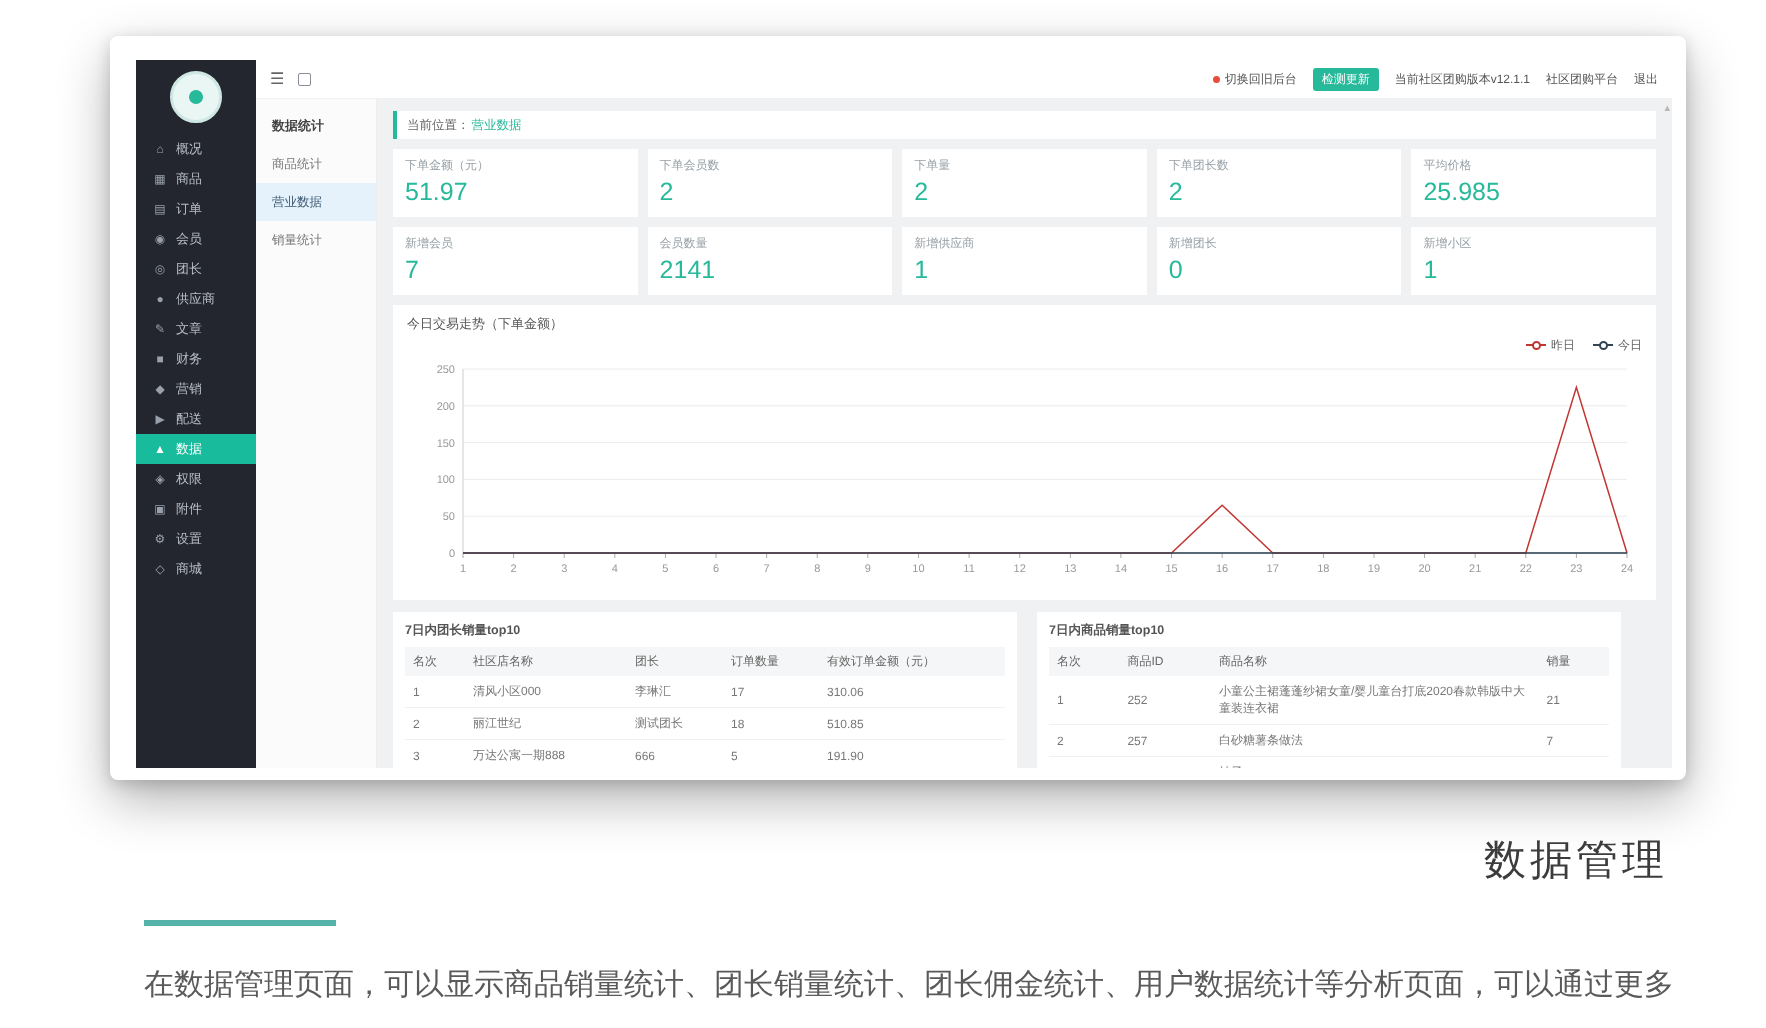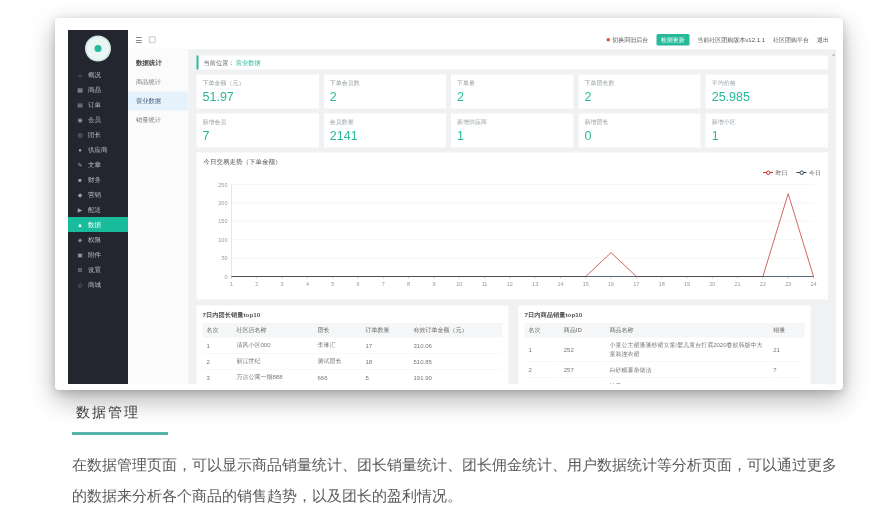--- a/index.html
+++ b/index.html
@@ -72,21 +72,21 @@
   .tpanel.left{width:600px;flex:0 0 600px;}
   .tpanel.right{width:560px;flex:0 0 560px;}
   .tpanel h4{margin:0 0 8px;font-size:12.5px;color:#555;font-weight:bold;}
   table{border-collapse:collapse;width:100%;font-size:12px;color:#777;}
   th{background:#f5f6f7;color:#666;font-weight:normal;text-align:left;padding:6px 8px;}
   td{padding:7px 8px;border-bottom:1px solid #f1f1f1;}
   .tpanel.right td.name{max-width:170px;}
 
   
   .doc{position:absolute;left:72px;top:400px;width:778px;}
-  .doc h1{margin:4px;font-size:14px;font-weight:500;color:#3c3c3c;letter-spacing:2px;}
+  .doc h1{margin:16px;font-size:21px;font-weight:500;color:#3c3c3c;letter-spacing:2px;text-align:right;}
   .doc .rule{width:96px;height:3px;background:#56b3a9;margin-top:10px;}
   .doc p{margin:14px 0 0;font-size:15px;color:#5a5a5a;line-height:31px;}
 </style>
 </head>
 <body>
 
 <div class="shot-outer">
   <div class="shot-scale">
     <div class="frame">
 

